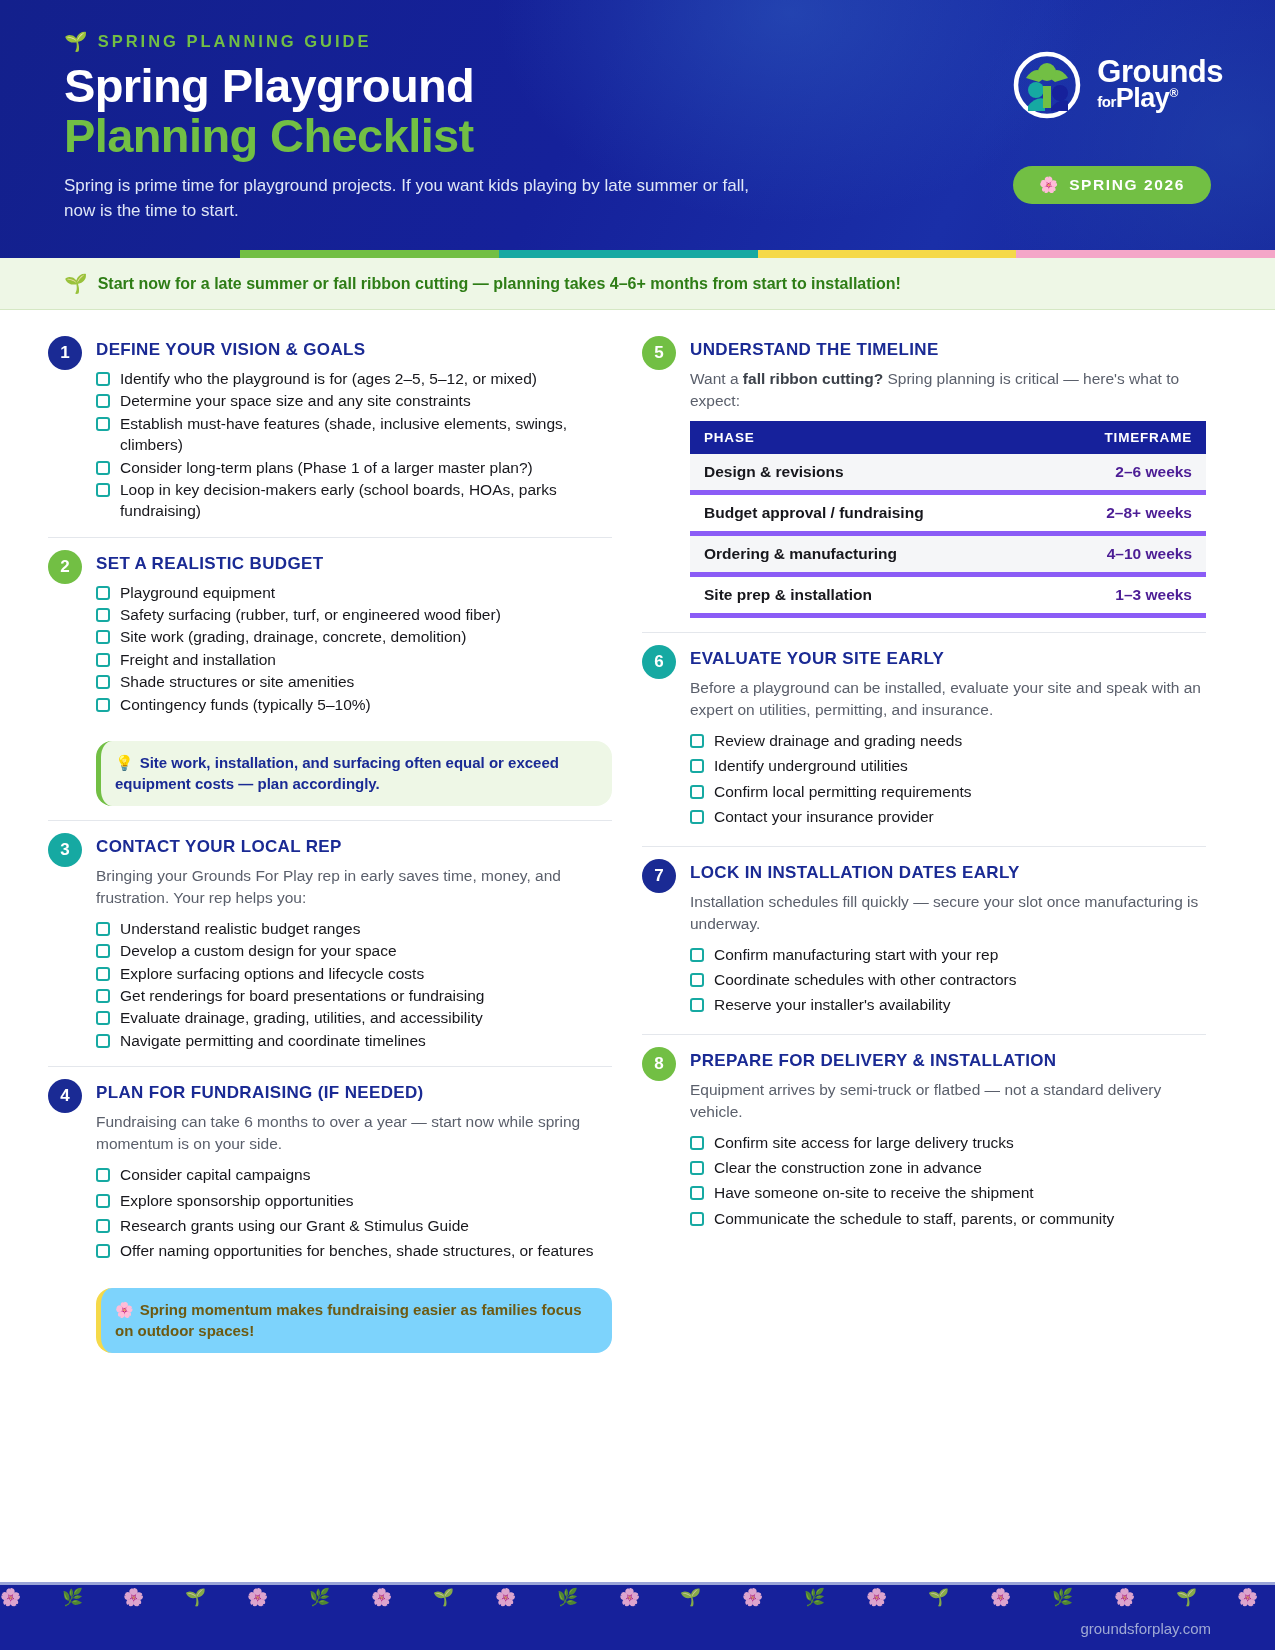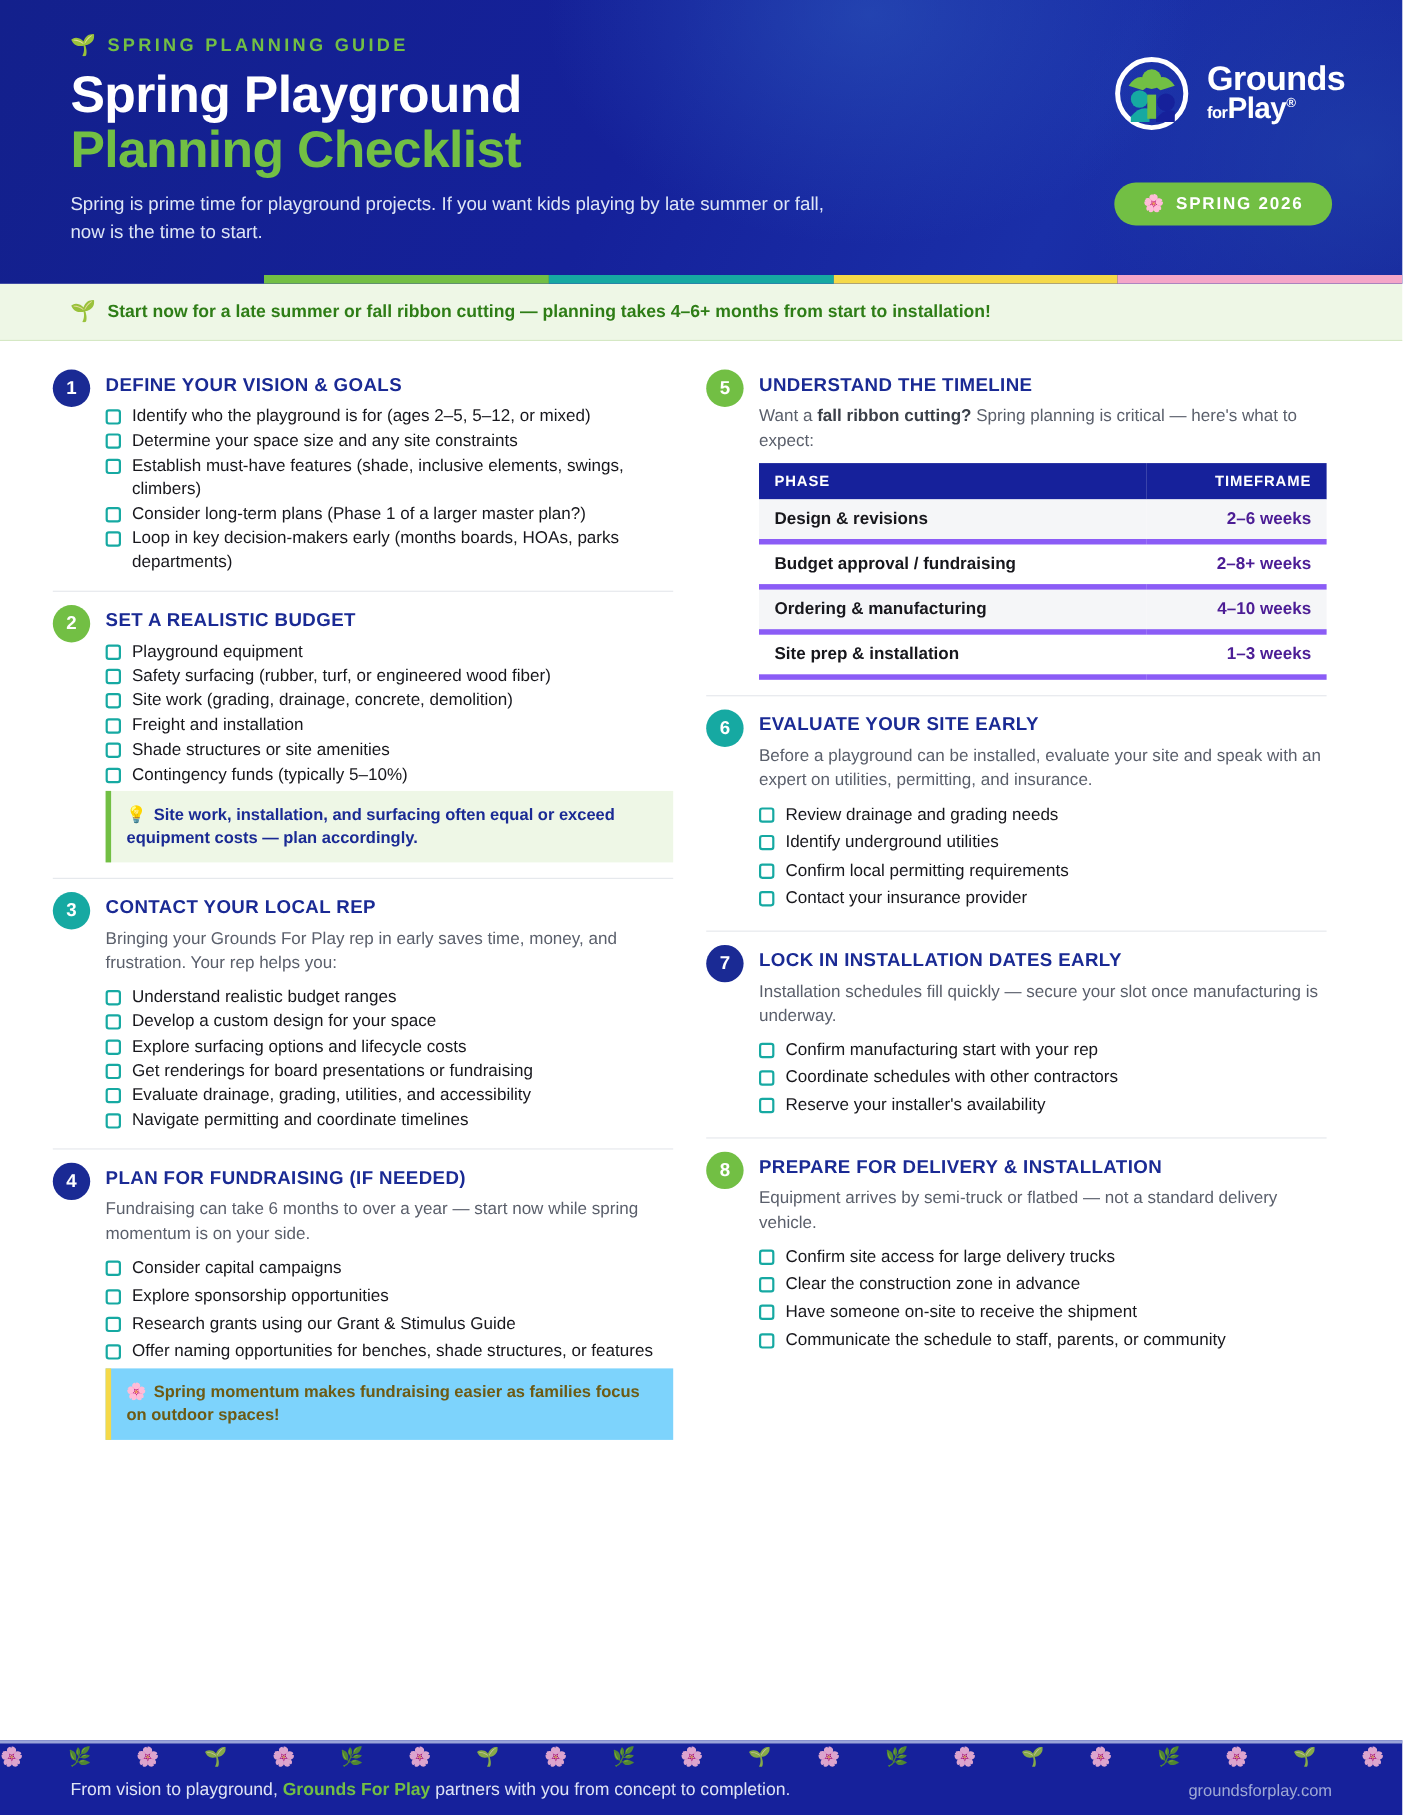--- a/index.html
+++ b/index.html
@@ -118,23 +118,23 @@
   }
   ul.checklist.tight li { margin-bottom: 1px; }
   .chk {
     width: 14px; height: 14px; flex: 0 0 14px;
     border: 2px solid #16a9a2; border-radius: 3px;
     background: #fff; margin-top: 4px;
   }
   .chk-label { font-size: 15.5px; line-height: 1.38; color: #17171c; }
 
   .tipbox {
-    margin-top: 4px;
+    margin-top: 26px;
     padding: 11px 14px 12px 14px;
-    font-size: 15px; font-weight: bold; line-height: 1.4;
+    font-size: 15px; font-weight: bold; line-height: 1.4; border-radius: 16px;
   }
   .tipbox.green { background: #eef7e6; border-left: 5px solid #72bf44; color: #1a2a94; }
   .tipbox.yellow { background: #7dd3fc; border-left: 5px solid #f5d949; color: #6d5a13; }
   .tip-ico { margin-right: 6px; }
 
   
   table.timeline { width: 100%; border-collapse: collapse; margin-top: 4px; }
   table.timeline thead th {
     background: #16219b; color: #ffffff;
     font-size: 13.5px; font-weight: bold; letter-spacing: 0.8px;
@@ -243,21 +243,21 @@
               <li>
                 <span class="chk"></span>
                 <span class="chk-label">Establish must-have features (shade, inclusive elements, swings, climbers)</span>
               </li>
               <li>
                 <span class="chk"></span>
                 <span class="chk-label">Consider long-term plans (Phase 1 of a larger master plan?)</span>
               </li>
               <li>
                 <span class="chk"></span>
-                <span class="chk-label">Loop in key decision-makers early (months boards, HOAs, parks departments)</span>
+                <span class="chk-label">Loop in key decision-makers early (school boards, HOAs, parks fundraising)</span>
               </li>
             </ul>
           </div>
         </div>
       </div>
       <div class="section">
         <div class="sec-head">
           <div class="badge-num badge-green">2</div>
           <div class="sec-body">
             <h2 class="sec-title">SET A REALISTIC BUDGET</h2>
@@ -467,16 +467,15 @@
             </ul>
           </div>
         </div>
       </div>
     </div>
 </div>
 
 <div class="footer">
   <div class="flower-strip">🌸 🌿 🌸 🌱 🌸 🌿 🌸 🌱 🌸 🌿 🌸 🌱 🌸 🌿 🌸 🌱 🌸 🌿 🌸 🌱 🌸 🌿 🌸 🌱 🌸</div>
   <div class="footer-row">
-    <div class="footer-txt"><span>From vision to playground, </span><b>Grounds For Play</b><span> partners with you from concept to completion.</span></div>
     <div class="footer-url">groundsforplay.com</div>
   </div>
 </div>
 
 </body></html>

